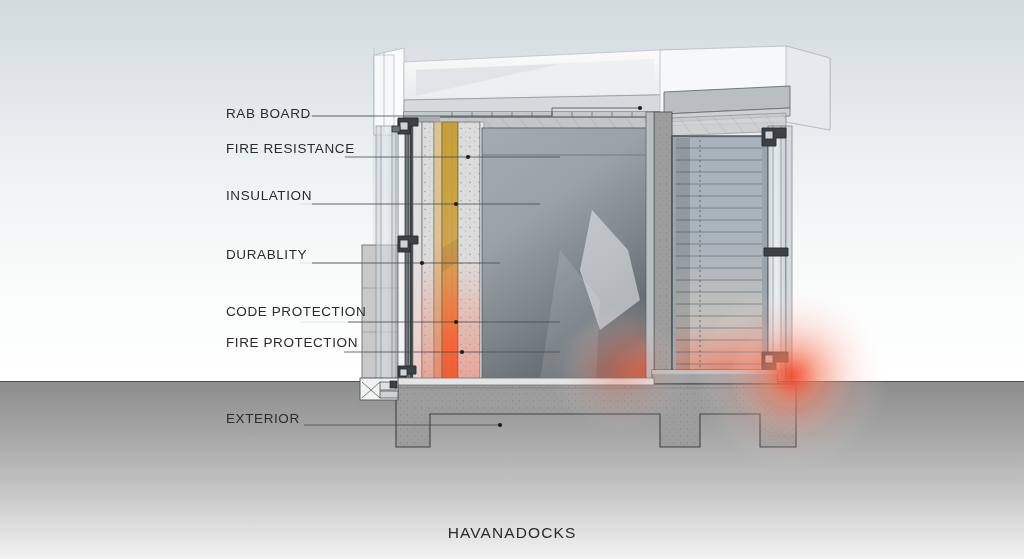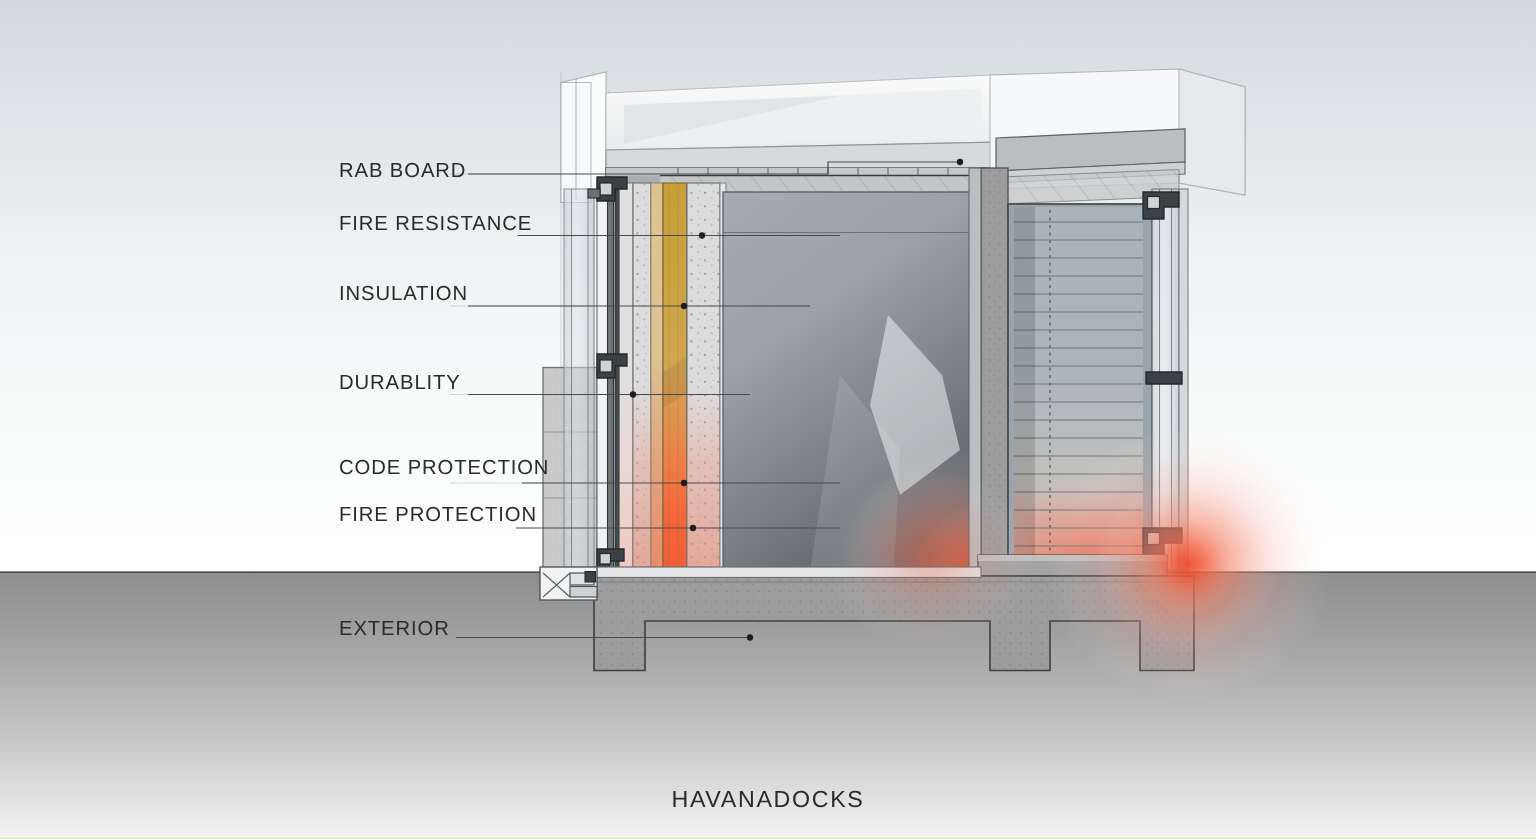--- a/index.html
+++ b/index.html
@@ -7,21 +7,21 @@
     margin: 0;
     padding: 0;
     background: #ffffff;
   }
   #stage {
     position: relative;
     width: 1024px;
     height: 559px;
     overflow: hidden;
     font-family: "Liberation Sans", sans-serif;
-    background: #84cc16;
+    background: #bef264;
   }
   #stage svg { display: block; }
   .lbl {
     font-family: "Liberation Sans", sans-serif;
     fill: #2b2b2b;
     font-size: 13.5px;
     letter-spacing: 0.6px;
   }
   .title {
     font-family: "Liberation Sans", sans-serif;

